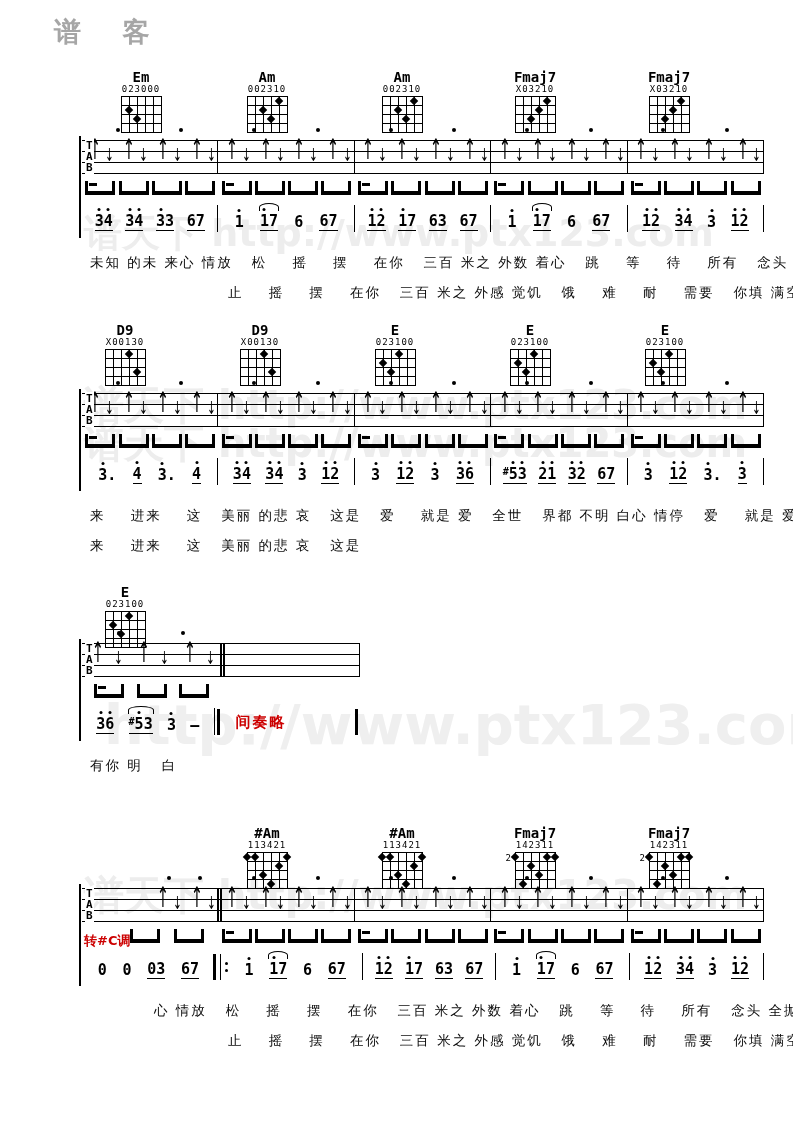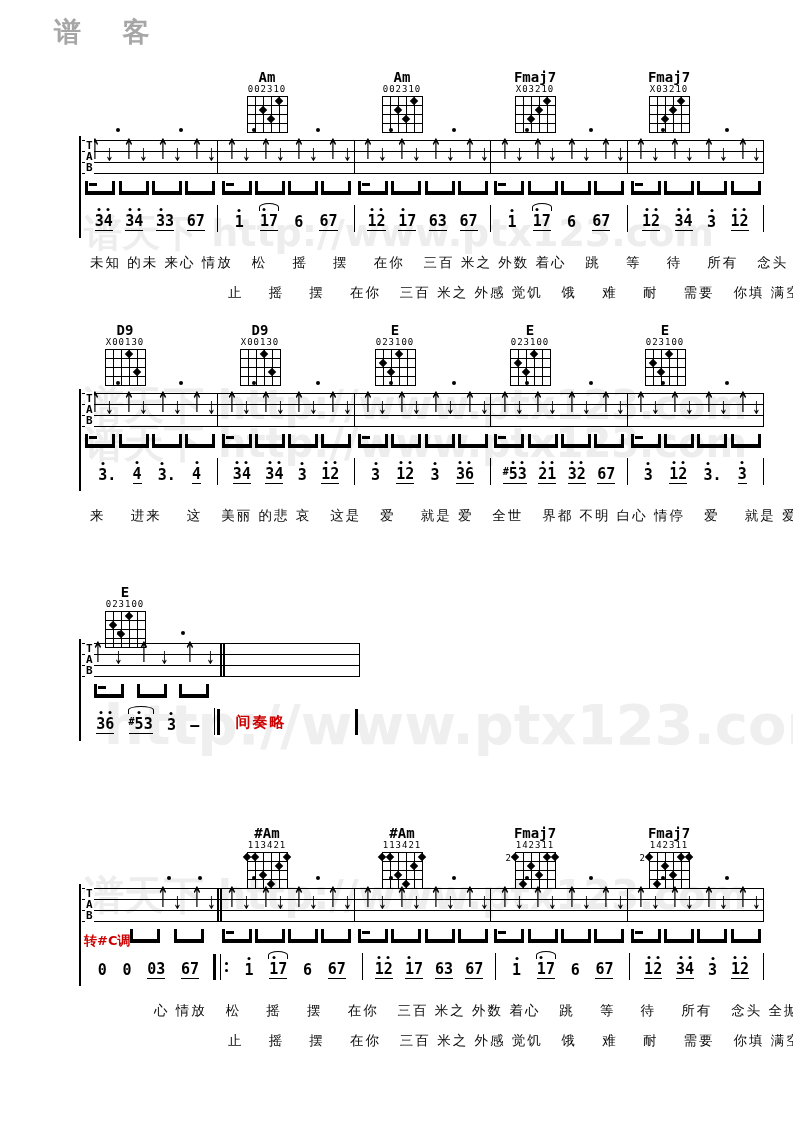--- a/index.html
+++ b/index.html
@@ -87,20 +87,28 @@
 
   <div class="wm wm1">谱天下 http://www.ptx123.com</div>
   <div class="wm wm2">谱天下 http://www.ptx123.com</div>
   <div class="wm wm3">谱天下 http://www.ptx123.com</div>
   <div class="wm wm4">http://www.ptx123.com</div>
   <div class="wm wm5">谱天下 http://www.ptx123.com</div>
 
   <section class="system s1" style="top:140px">
     <div class="sysline"></div>
     <div class="chords">
+        <div class="chord" style="left: 30px;">
+          <div class="cname">Em</div>
+          <div class="cfing">023000</div>
+          <div class="cgrid">
+            <div class="cdot" style="left: 5px; top: 10.5px;"></div>
+            <div class="cdot" style="left: 13px; top: 19.5px;"></div>
+          </div>
+        </div>
         <div class="chord" style="left: 156px;">
           <div class="cname">Am</div>
           <div class="cfing">002310</div>
           <div class="cgrid">
             <div class="cdot" style="left: 13px; top: 10.5px;"></div>
             <div class="cdot" style="left: 21px; top: 19.5px;"></div>
             <div class="cdot" style="left: 29px; top: 1.5px;"></div>
           </div>
         </div>
         <div class="chord" style="left: 291px;">
@@ -546,20 +554,21 @@
             <span class="od">3</span>
             <span>.</span>
           </span>
           <span class="tok ul">
             <span class="od">3</span>
           </span>
         </div>
       </div>
     <div class="lyrics">
         <div class="lyr first" style="padding-left: 8px;">来    进来    这   美丽 的悲 哀   这是   爱    就是 爱   全世   界都 不明 白心 情停   爱    就是 爱    只</div>
+        <div class="lyr" style="padding-left: 8px;">来    进来    这   美丽 的悲 哀   这是</div>
       </div>
   </section>
 
   <section class="system s3" style="top:643px">
     <div class="sysline"></div>
     <div class="chords">
         <div class="chord" style="left: 14px;">
           <div class="cname">E</div>
           <div class="cfing">023100</div>
           <div class="cgrid">
@@ -610,20 +619,23 @@
           <span class="tok">
             <span>—</span>
           </span>
         </div>
         <div class="thb"></div>
         <div class="interlude">
           <span class="interlude-label">间奏略</span>
         </div>
         <div class="thb"></div>
       </div>
+    <div class="lyrics">
+        <div class="lyr first" style="padding-left: 8px;">有你 明   白</div>
+      </div>
   </section>
 
   <section class="system s4" style="top:888px">
     <div class="sysline"></div>
     <div class="chords">
         <div class="chord" style="left: 156px;">
           <div class="cname">#Am</div>
           <div class="cfing">113421</div>
           <div class="cgrid">
             <div class="cdot" style="left: -3px; top: 1.5px;"></div>

